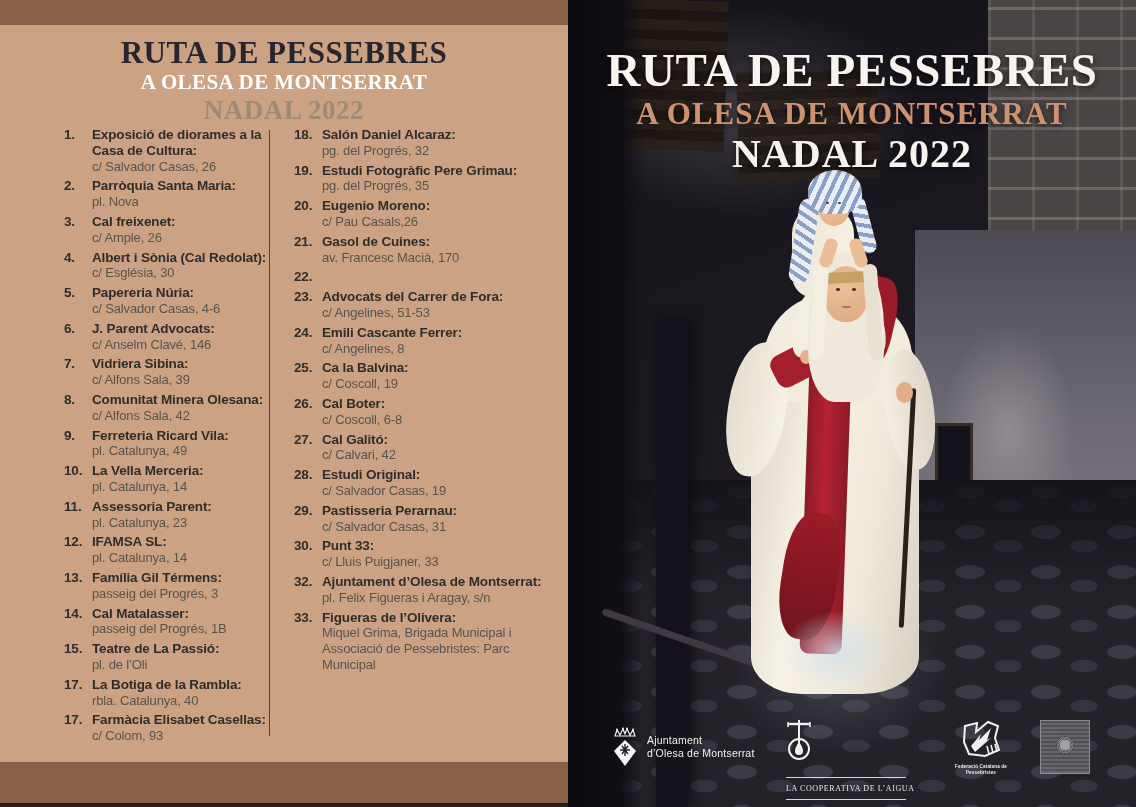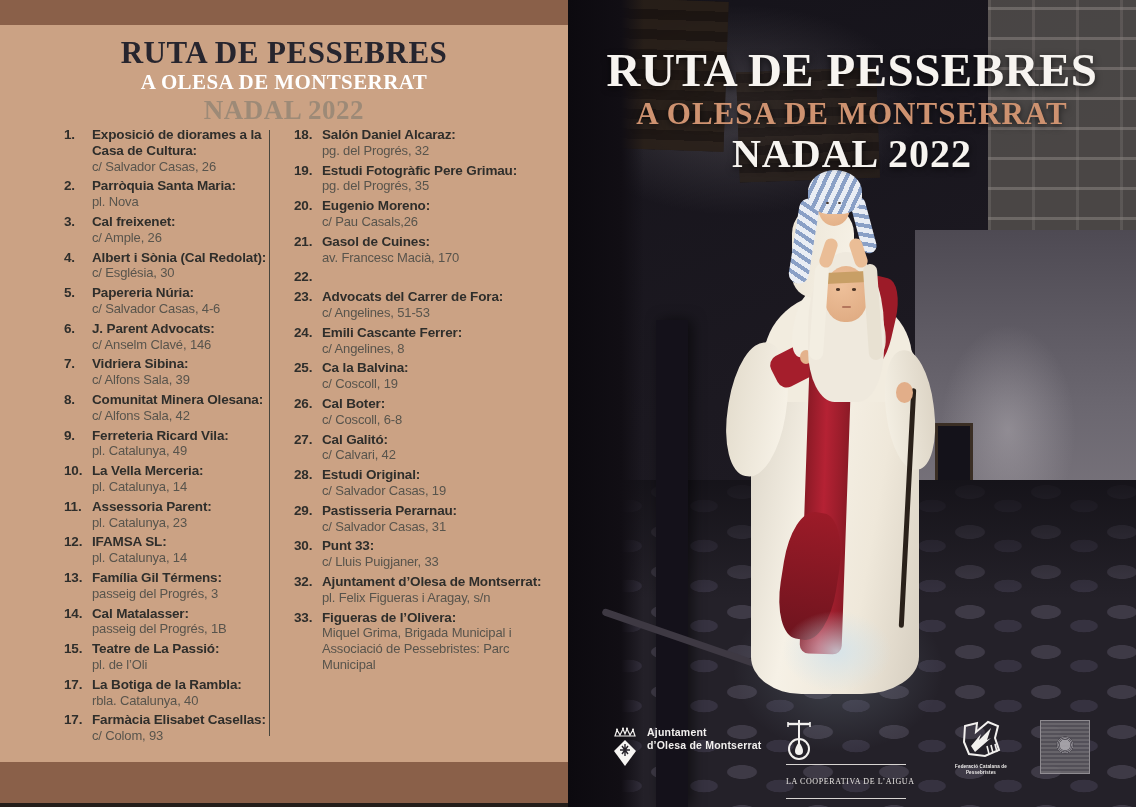--- a/index.html
+++ b/index.html
@@ -136,32 +136,32 @@
   
   .right-header{position:absolute;left:0;top:44px;width:568px;text-align:center;z-index:5;
     font-family:"Liberation Serif",serif;font-weight:bold;text-shadow:0 2px 7px rgba(0,0,0,.65);}
   .right-header .t1{font-size:47px;line-height:52px;color:#f7f4f0;letter-spacing:.5px;}
   .right-header .t2{font-size:31px;line-height:36px;color:#ce9270;letter-spacing:1px;}
   .right-header .t3{font-size:40px;line-height:44px;color:#f7f4f0;letter-spacing:1px;}
 
   
   .logos{position:absolute;left:0;bottom:0;width:568px;height:95px;z-index:6;color:#f2f0ee;}
   .logo{position:absolute;}
-  .logo-ajuntament{left:44px;top:14px;display:flex;font-weight:bold;}
+  .logo-ajuntament{left:44px;top:14px;display:flex;align-items:center;}
   .crest{width:26px;height:42px;margin-right:9px;}
   .aj-text{font-size:10.5px;line-height:13px;color:#f2f0ee;letter-spacing:.2px;}
 
   .logo-comunitat{left:218px;top:4px;width:120px;}
   .cm-top{display:flex;align-items:flex-start;}
   .valve{width:26px;height:48px;flex:0 0 26px;margin-right:4px;}
   .cm-lines{font-family:"Liberation Serif",serif;font-weight:bold;font-size:13.5px;line-height:15px;
     color:#f4f2ef;letter-spacing:.3px;}
   .cm-suffix{font-size:8px;font-weight:bold;letter-spacing:.5px;}
-  .cm-tagline{margin-top:0;border-top:1px solid #d8d5d2;border-bottom:1px solid #d8d5d2;
-    font-family:"Liberation Serif",serif;font-size:8px;letter-spacing:.6px;padding:12px 0;text-align:center;
+  .cm-tagline{margin-top:13px;border-top:1px solid #d8d5d2;border-bottom:1px solid #d8d5d2;
+    font-family:"Liberation Serif",serif;font-size:8px;letter-spacing:.6px;padding:6px 0;text-align:center;
     color:#e9e6e3;white-space:nowrap;}
 
   .logo-federacio{left:386px;top:8px;width:54px;text-align:center;}
   .fed-text{font-size:4.5px;line-height:5.5px;font-weight:bold;color:#f2f0ee;letter-spacing:.2px;}
   .logo-medallion{left:472px;top:8px;width:48px;height:52px;border:1px solid #9a979c;
     background:
       radial-gradient(circle 17px at 50% 46%,rgba(185,182,188,.9) 30%,rgba(90,87,95,.9) 32%,rgba(175,172,178,.85) 38%,rgba(80,77,85,.9) 40%,rgba(160,157,163,.8) 47%,rgba(70,67,75,.9) 49%,rgba(0,0,0,0) 52%),
       repeating-linear-gradient(0deg,#6f6c72 0 2px,#57545c 2px 4px);
     opacity:.9;}
 </style>

